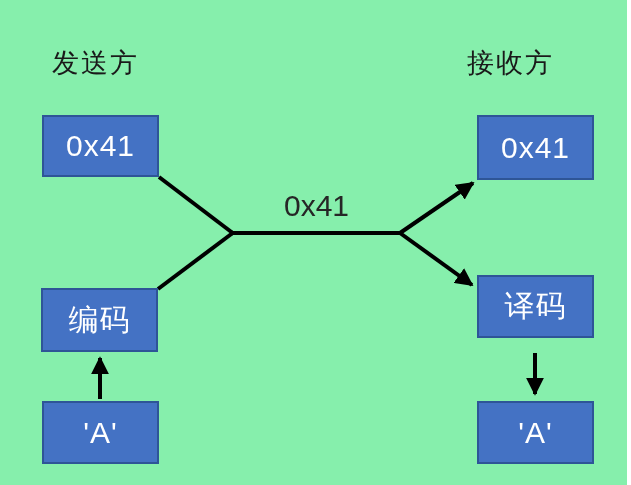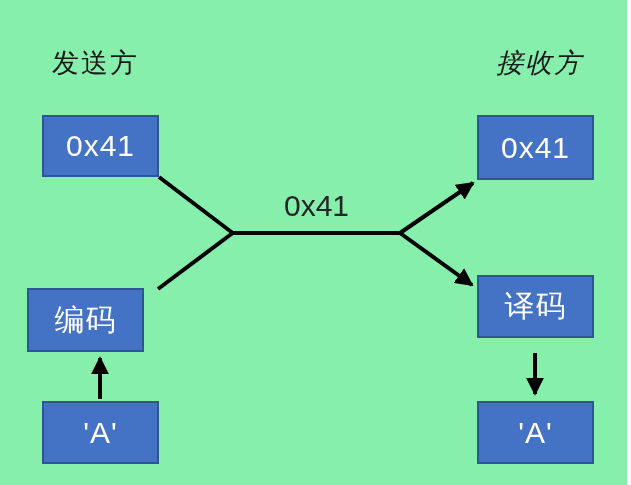--- a/index.html
+++ b/index.html
@@ -37,27 +37,27 @@
     white-space: nowrap;
   }
   .channel-label {
     position: absolute;
     font-size: 30px;
     color: #262626;
     white-space: nowrap;
   }
   
   .sender-hex    { left: 42px;  top: 115px; width: 117px; height: 62px; }
-  .sender-encode { left: 27px;  top: 288px; width: 117px; height: 64px; text-align: right; }
+  .sender-encode { left: 41px;  top: 288px; width: 117px; height: 64px; text-align: right; }
   .sender-char   { left: 42px;  top: 401px; width: 117px; height: 63px; }
   .receiver-hex  { left: 477px; top: 115px; width: 117px; height: 65px; }
   .receiver-decode { left: 477px; top: 275px; width: 117px; height: 63px; }
   .receiver-char { left: 477px; top: 401px; width: 117px; height: 63px; }
   .sender-title   { left: 52px;  top: 45px; }
-  .receiver-title { left: 496px; top: 45px; font-style: italic; }
+  .receiver-title { left: 467px; top: 45px; }
   .channel-label  { left: 284px; top: 189px; }
 </style>
 </head>
 <body>
 
 <div class="stage">
 
   <svg class="connectors" viewBox="0 0 631 485" xmlns="http://www.w3.org/2000/svg">
     <defs>
       <marker id="arrow" viewBox="0 0 10 10" refX="9" refY="5" markerWidth="4.5" markerHeight="4.5" orient="auto-start-reverse">

